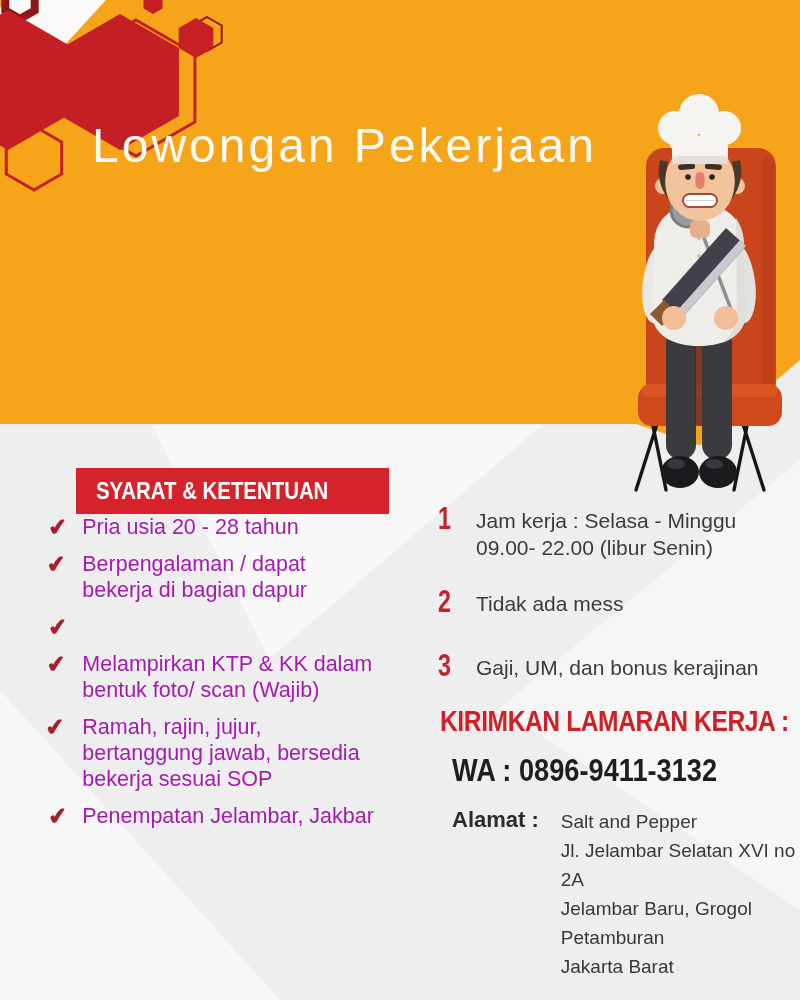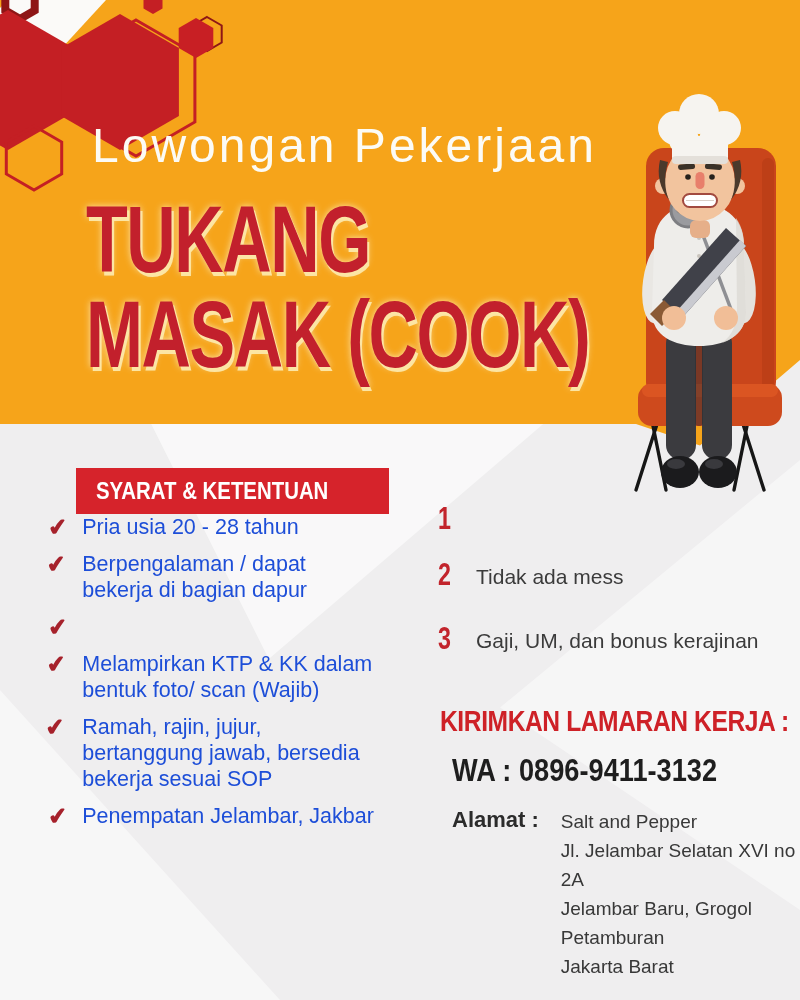--- a/index.html
+++ b/index.html
@@ -48,21 +48,21 @@
     font-size:24px; font-weight:800; white-space:nowrap;margin-left:26px;
   }
   .badge .cond{ transform:scaleX(.85); letter-spacing:0; }
   .req-list{ position:absolute; left:48px; top:514px; width:370px; }
   .req-item{ display:flex; gap:15px; margin-bottom:11px; }
   .check-icon{
     flex:0 0 auto; color:#A6212B; font-size:23px; font-weight:bold;
     line-height:26px; transform:rotate(-6deg);
   }
   .req-text{
-    font-size:21.5px; line-height:26px; color:#1d4ed8; font-weight:500;
+    font-size:21.5px; line-height:26px; color:#a21caf; font-weight:500;
     white-space:pre-line;
   }
   
   .info-list{ position:absolute; left:438px; top:504px; width:340px; }
   .info-item{ display:flex; gap:18px; }
   .info-item:nth-child(1){ margin-bottom:26px; }
   .info-item:nth-child(2){ margin-bottom:34px; }
   .info-number{
     flex:0 0 20px; color:#C2242C; font-size:31px; font-weight:800; line-height:30px;
   }
@@ -184,24 +184,20 @@
         <circle cx="103" cy="28" r="20"></circle>
         <circle cx="128" cy="42" r="17"></circle>
       <circle cx="88" cy="54" r="15"></circle>
         <circle cx="118" cy="54" r="15"></circle>
       <rect x="76" y="50" width="56" height="28" rx="7"></rect>
     </g>
     <rect x="76" y="70" width="56" height="8" rx="4" fill="#E4E0DA"></rect>
   </svg>
 
   <div class="subtitle">Lowongan Pekerjaan</div>
-  <h1 class="title">
-    <span class="line">TUKANG</span>
-    <span class="line">MASAK (COOK)</span>
-  </h1>
 
   <div class="badge">
     <span class="cond">SYARAT &amp; KETENTUAN</span>
   </div>
 
   <div class="req-list">
     <div class="req-item">
       <span class="check-icon">✔</span>
       <span class="req-text">Pria usia 20 - 28 tahun</span>
     </div>
@@ -226,20 +222,22 @@
     </div>
     <div class="req-item">
       <span class="check-icon">✔</span>
       <span class="req-text">Penempatan Jelambar, Jakbar</span>
     </div>
   </div>
 
   <div class="info-list">
     <div class="info-item">
       <span class="info-number"><span class="cond">1</span></span>
+      <span class="info-text">Jam kerja : Selasa - Minggu
+09.00- 22.00 (libur Senin)</span>
     </div>
     <div class="info-item">
       <span class="info-number"><span class="cond">2</span></span>
       <span class="info-text">Tidak ada mess</span>
     </div>
     <div class="info-item">
       <span class="info-number"><span class="cond">3</span></span>
       <span class="info-text">Gaji, UM, dan bonus kerajinan</span>
     </div>
   </div>

